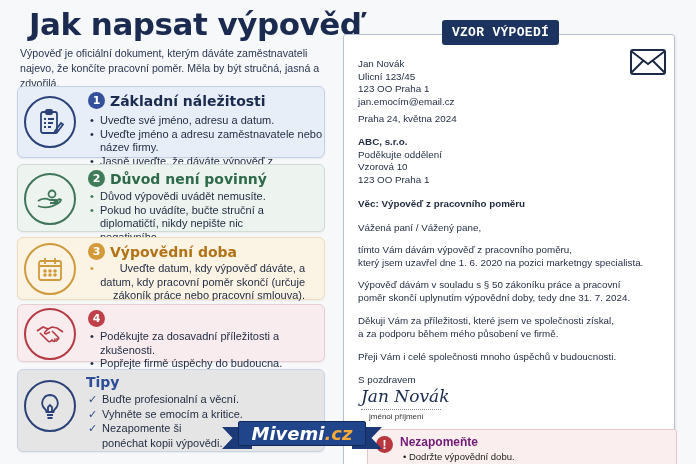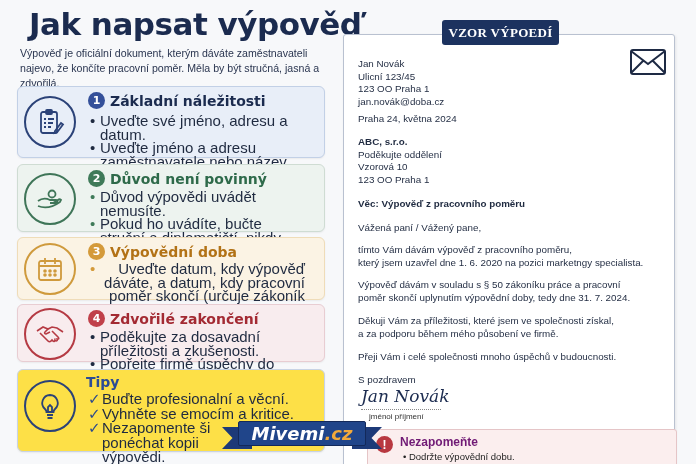--- a/index.html
+++ b/index.html
@@ -7,21 +7,21 @@
   body { font-family: "Liberation Sans", "DejaVu Sans", sans-serif; color: #1e2a44; position: relative; }
 
   .title { position: absolute; left: 20px; top: 6px; font-size: 31px; font-weight: 700; color: #1b2b4f; letter-spacing: -0.5px; font-family: "DejaVu Sans", sans-serif; margin-left: 9px; }
   .intro { position: absolute; left: 20px; top: 46px; width: 320px; font-size: 10.6px; line-height: 15px; color: #2a3550; }
 
   .card { position: absolute; left: 17px; width: 308px; border-radius: 6px; border: 1px solid; box-shadow: 0 1px 2px rgba(0,0,0,0.06); }
   .card .icon { position: absolute; left: 6px; width: 52px; height: 52px; border-radius: 50%; border: 2px solid; display: flex; align-items: center; justify-content: center; }
   .card .icon svg { width: 30px; height: 30px; }
   .card .head { position: absolute; left: 70px; top: 5px; display: flex; align-items: center; gap: 5px; font-size: 14px; font-weight: 700; font-family: "DejaVu Sans", sans-serif; }
   .num { width: 17px; height: 17px; border-radius: 50%; color: #fff; font-size: 11px; font-weight: 700; display: flex; align-items: center; justify-content: center; }
-  .card ul { position: absolute; left: 72px; list-style: none; font-size: 15px; line-height: 13.5px; color: #1f2a40; }
+  .card ul { position: absolute; left: 72px; list-style: none; font-size: 11px; line-height: 13.5px; color: #1f2a40; }
   .card ul li { position: relative; padding-left: 10px; }
   .card ul li::before { content: "•"; position: absolute; left: 0; top: 0; color: inherit; }
   .card ul.checks li { padding-left: 14px; }
   .card ul.checks li::before { content: "✓"; color: #2c4a8c; font-weight: 700; }
 
   .c1 { top: 86px; height: 72px; background: #e8eef8; border-color: #c2d0e6; }
   .c1 .icon { top: 9px; border-color: #2b4278; color: #2b4278; }
   .c1 .head { color: #1b2b4f; }
   .c1 .num { background: #34509a; }
   .c1 ul { top: 27px; }
@@ -39,27 +39,27 @@
   .c3 .num { background: #d49a3a; }
   .c3 ul { top: 24px; text-align: right; }
   .c3 ul li::before { color: #d49a3a; }
 
   .c4 { top: 304px; height: 58px; background: #f8ecee; border-color: #e8cdd2; }
   .c4 .icon { top: 3px; border-color: #b53a43; color: #b53a43; }
   .c4 .head { color: #a32a33; }
   .c4 .num { background: #c0404a; }
   .c4 ul { top: 25px; }
 
-  .c5 { top: 369px; height: 83px; background: #fde047; border-color: #c8d3e5; }
+  .c5 { top: 369px; height: 83px; background: #e5e5e5; border-color: #c8d3e5; }
   .c5 .icon { top: 10px; border-color: #2b4278; color: #2b4278; }
   .c5 .head { color: #2b4c96; left: 68px; top: 4px; }
   .c5 ul { top: 22px; left: 70px; line-height: 14.5px; }
 
   .letter { position: absolute; left: 343px; top: 34px; width: 332px; height: 440px; background: #fff; border: 1px solid #b9c1d0; border-radius: 3px; box-shadow: 1px 1px 3px rgba(0,0,0,0.08); }
-  .badge { position: absolute; left: 442px; top: 20px; width: 117px; height: 25px; background: #1c325f; color: #fff; font-size: 13px; font-weight: 700; display: flex; align-items: center; justify-content: center; border-radius: 3px; letter-spacing: 0.3px; font-family: Liberation Serif, serif; z-index: 3; }
+  .badge { position: absolute; left: 442px; top: 20px; width: 117px; height: 25px; background: #1c325f; color: #fff; font-size: 13px; font-weight: 700; display: flex; align-items: center; justify-content: center; border-radius: 3px; letter-spacing: 0.3px; font-family: Liberation Mono, monospace; z-index: 3; }
   .env { position: absolute; left: 630px; top: 49px; width: 36px; height: 26px; z-index: 3; }
   .lt { position: absolute; left: 358px; font-size: 9.8px; line-height: 12.5px; color: #1f2a40; z-index: 2; }
   .lt b { font-weight: 700; }
   .sign { position: absolute; left: 361px; top: 386px; font-family: "DejaVu Serif", serif; font-style: italic; font-size: 17px; color: #1b2b4f; z-index: 2; }
   .signline { position: absolute; left: 361px; top: 409px; width: 80px; border-top: 1px dotted #888; z-index: 2; }
   .signlabel { position: absolute; left: 369px; top: 412px; font-size: 8px; color: #333; z-index: 2; }
 
   .warn { position: absolute; left: 367px; top: 429px; width: 310px; height: 40px; background: #fbeeee; border: 1px solid #e5c5c7; border-radius: 3px; z-index: 3; }
   .warn .wicon { position: absolute; left: 8px; top: 6px; width: 17px; height: 17px; border-radius: 50%; background: #b83840; color: #fff; font-weight: 700; font-size: 12px; display: flex; align-items: center; justify-content: center; }
   .warn .wtitle { position: absolute; left: 32px; top: 5px; font-weight: 700; font-size: 12px; color: #701a75; }
@@ -141,21 +141,20 @@
 <div class="card c4">
   <div class="icon">
     <svg viewBox="0 0 30 30" fill="none" stroke="currentColor" stroke-width="1.6">
         <path d="M2 12l6-4 5 2 4-2 5 1 6 4"></path>
         <path d="M5 14l8 8c1 1 2 1 3 0l1-1 1 1c1 1 2 0 2-1l1 1c1 0 2-1 1-2l1 0c1 0 1-1 0-2l-6-6"></path>
         <path d="M13 10l-3 3c-1 1 0 2 1 2l4-2"></path>
       </svg>
   </div>
   <div class="head">
       <span class="num">4</span>
-      <span>Zdvořilé zakončení</span>
     </div>
   <ul>
     <li>Poděkujte za dosavadní příležitosti a zkušenosti.</li>
     <li>Popřejte firmě úspěchy do budoucna.</li>
   </ul>
 </div>
 
 <div class="card c5">
   <div class="icon">
     <svg viewBox="0 0 30 30" fill="none" stroke="currentColor" stroke-width="1.8">
@@ -177,21 +176,21 @@
 <div class="badge">VZOR VÝPOEDÍ</div>
 <svg class="env" viewBox="0 0 36 26" fill="none" stroke="#1e2a44" stroke-width="2">
     <rect x="1" y="1" width="34" height="24" rx="2"></rect>
     <path d="M1 2l17 13L35 2M1 24l12-12M35 24L23 12"></path>
   </svg>
 
 <div class="lt" style="top:58px">
   <div>Jan Novák</div>
   <div>Ulicní 123/45</div>
   <div>123 OO Praha 1</div>
-  <div>jan.novák@doba.cz</div>
+  <div>jan.emocím@email.cz</div>
 </div>
 <div class="lt" style="top:113px">Praha 24, května 2024</div>
 <div class="lt" style="top:136px">
   <div><b>ABC, s.r.o.</b></div>
   <div>Poděkujte oddělení</div>
   <div>Vzorová 10</div>
   <div>123 OO Praha 1</div>
 </div>
 <div class="lt" style="top:198px"><b>Věc: Výpověď z pracovního poměru</b></div>
 <div class="lt" style="top:222px">Vážená paní / Vážený pane,</div>

